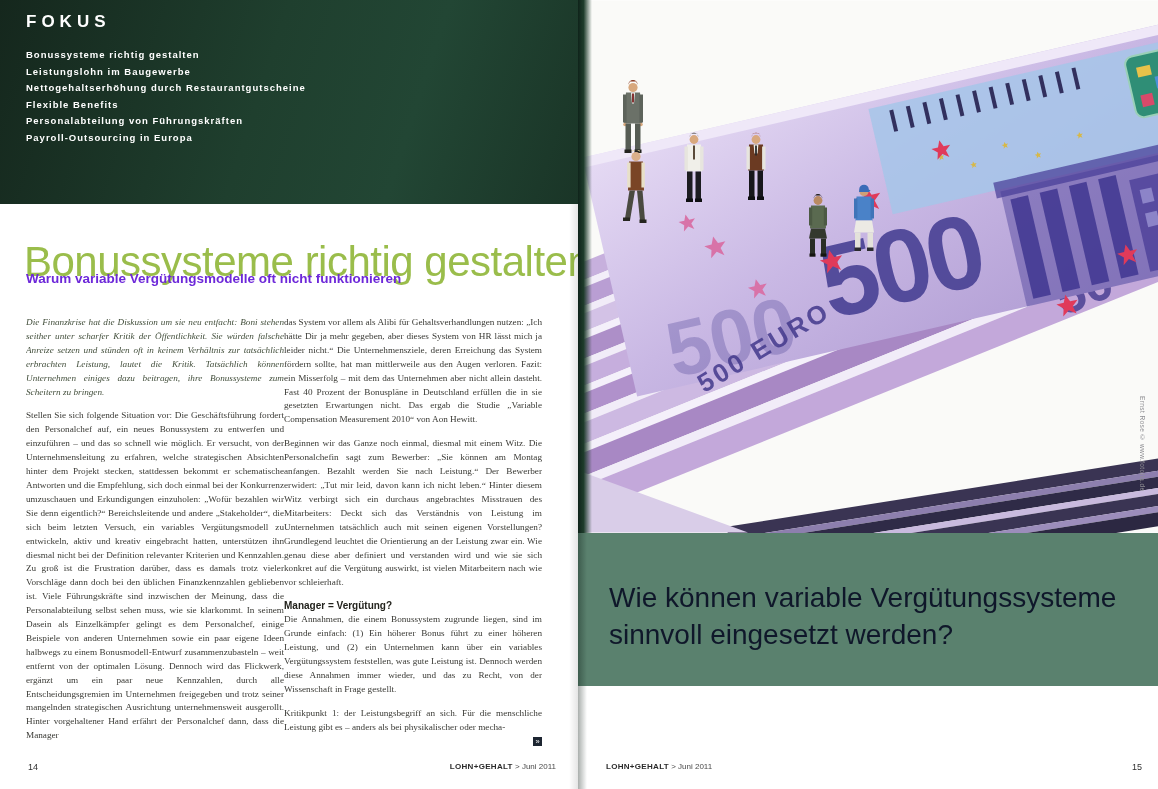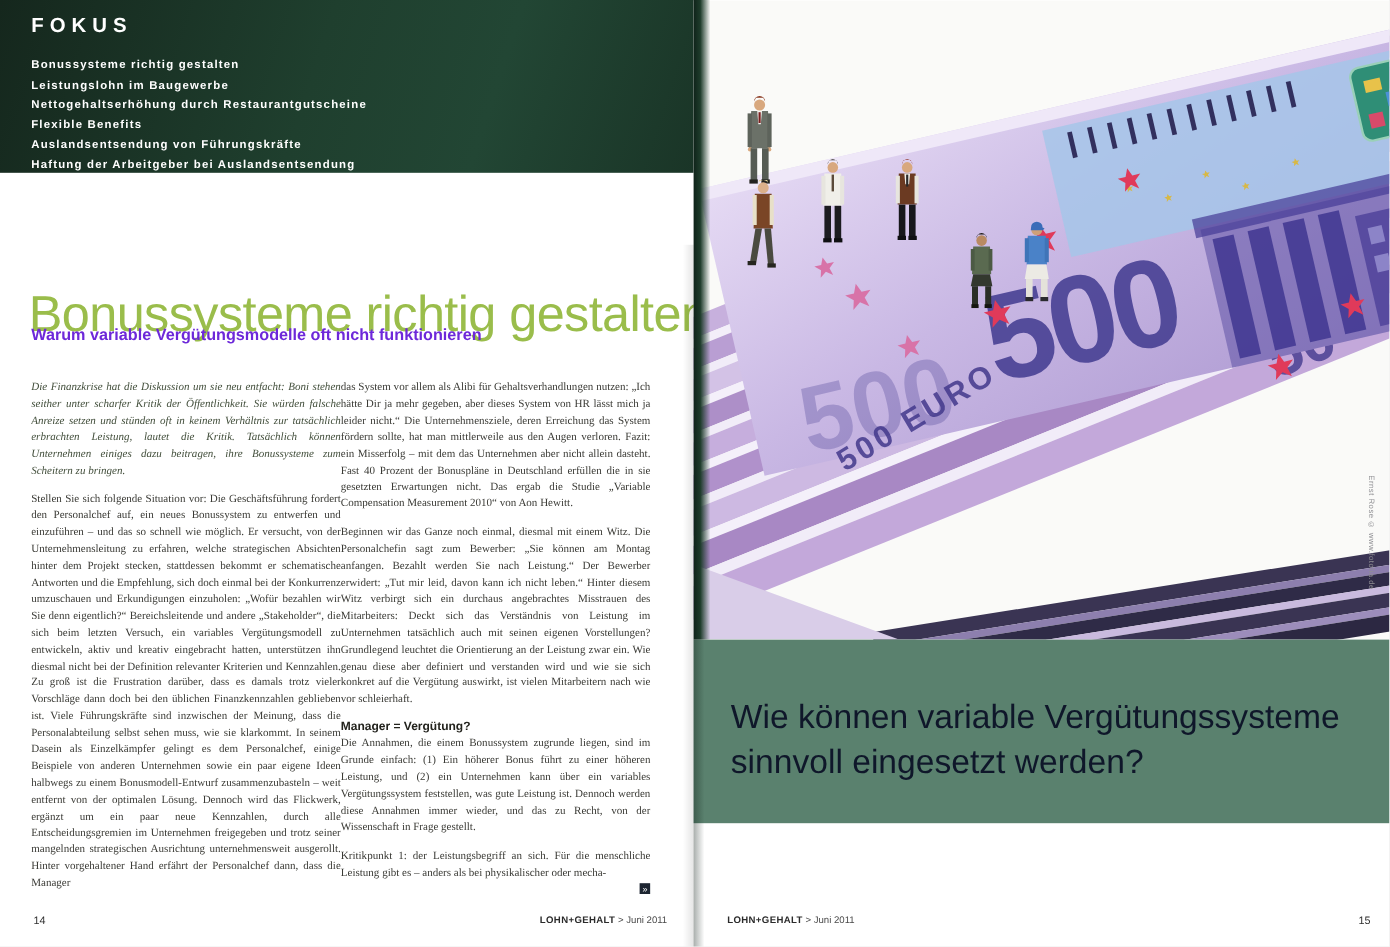--- a/index.html
+++ b/index.html
@@ -1,19 +1,19 @@
 <!DOCTYPE html>
 <html lang="de"><head>
 <meta charset="utf-8">
 <style>
   html,body{margin:0;padding:0;background:#e8e8e8;}
   #stage{position:relative;width:1158px;height:789px;background:#ffffff;overflow:hidden;
          font-family:"Liberation Sans",sans-serif;}
   
-  .fokus-band{position:absolute;left:0;top:0;width:578px;height:144px;
+  .fokus-band{position:absolute;left:0;top:0;width:578px;height:204px;
       background:linear-gradient(108deg,#15271d 0%,#1f3f2e 45%,#224634 70%,#1a3527 100%);}
   .fokus-heading{position:absolute;left:26px;top:12px;color:#fff;font-size:17px;font-weight:bold;
       letter-spacing:5px;}
   .fokus-list{position:absolute;left:26px;top:47px;margin:0;padding:0;list-style:none;}
   .fokus-list li{color:#fff;font-size:9.5px;font-weight:bold;letter-spacing:1px;line-height:16.5px;}
   .article-title{position:absolute;left:24px;top:210px;font-size:42px;font-weight:400;
       color:#9abd4b;letter-spacing:-0.5px;white-space:nowrap;}
   .article-subtitle{position:absolute;left:26px;top:271px;font-size:13.5px;font-weight:bold;color:#6d28d9;}
   .columns{position:absolute;left:26px;top:316px;width:534px;height:440px;display:flex;gap:0;
       font-family:"Liberation Serif",serif;color:#3a3a35;}
@@ -53,22 +53,21 @@
 
 <div id="stage">
 
   <div class="fokus-band">
     <div class="fokus-heading">FOKUS</div>
     <ul class="fokus-list">
       <li>Bonussysteme richtig gestalten</li>
       <li>Leistungslohn im Baugewerbe</li>
       <li>Nettogehaltserhöhung durch Restaurantgutscheine</li>
       <li>Flexible Benefits</li>
-      <li>Auslandsentsendung von Führungskräfte</li>
-      <li>Haftung der Arbeitgeber bei Auslandsentsendung</li>
+      <li>Personalabteilung von Führungskräften</li>
       <li>Payroll-Outsourcing in Europa</li>
     </ul>
   </div>
 
   <h1 class="article-title">Bonussysteme richtig gestalten</h1>
   <div class="article-subtitle">Warum variable Vergütungsmodelle oft nicht funktionieren</div>
 
   <div class="columns">
     <div class="col">
       <p class="intro">Die Finanzkrise hat die Diskussion um sie neu entfacht: Boni stehen seither unter scharfer Kritik der Öffentlichkeit. Sie würden falsche Anreize setzen und stünden oft in keinem Verhältnis zur tatsächlich erbrachten Leistung, lautet die Kritik. Tatsächlich können Unternehmen einiges dazu beitragen, ihre Bonussysteme zum Scheitern zu bringen.</p>

